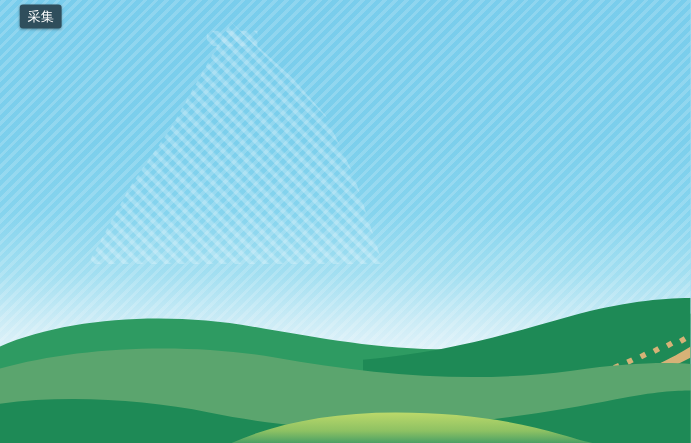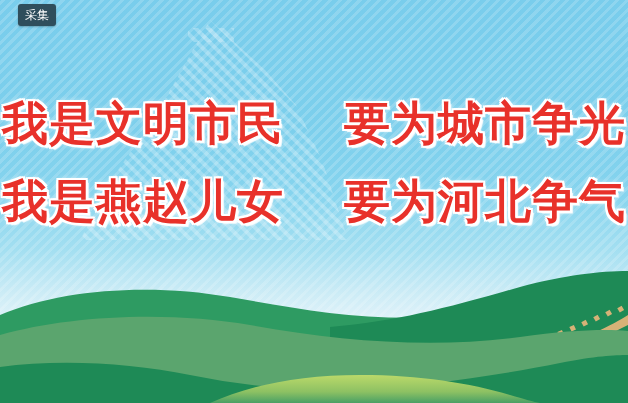--- a/index.html
+++ b/index.html
@@ -248,27 +248,17 @@
                C 420 124, 500 112, 560 100 C 595 93, 615 92, 628 92
                L 628 140 L 0 140 Z" fill="#1E8A56"></path>
     </g>
 
     <g>
       <path d="M 210 140 C 250 122, 300 112, 360 112 C 420 112, 470 120, 510 132
                C 524 136, 534 139, 540 140 Z" fill="url(#gHighlight)"></path>
     </g>
   </svg>
 
-  <div class="slogan" id="slogan-line-1">
-    <span class="half">我是文明市民</span>
-    <span class="gap"></span>
-    <span class="half">要为城市争光</span>
-  </div>
-
-  <div class="slogan" id="slogan-line-2">
-    <span class="half">我是燕赵儿女</span>
-    <span class="gap"></span>
-    <span class="half">要为河北争气</span>
-  </div>
+
 
   <div class="capture-btn">采集</div>
 
 </div>
 
 </body></html>

